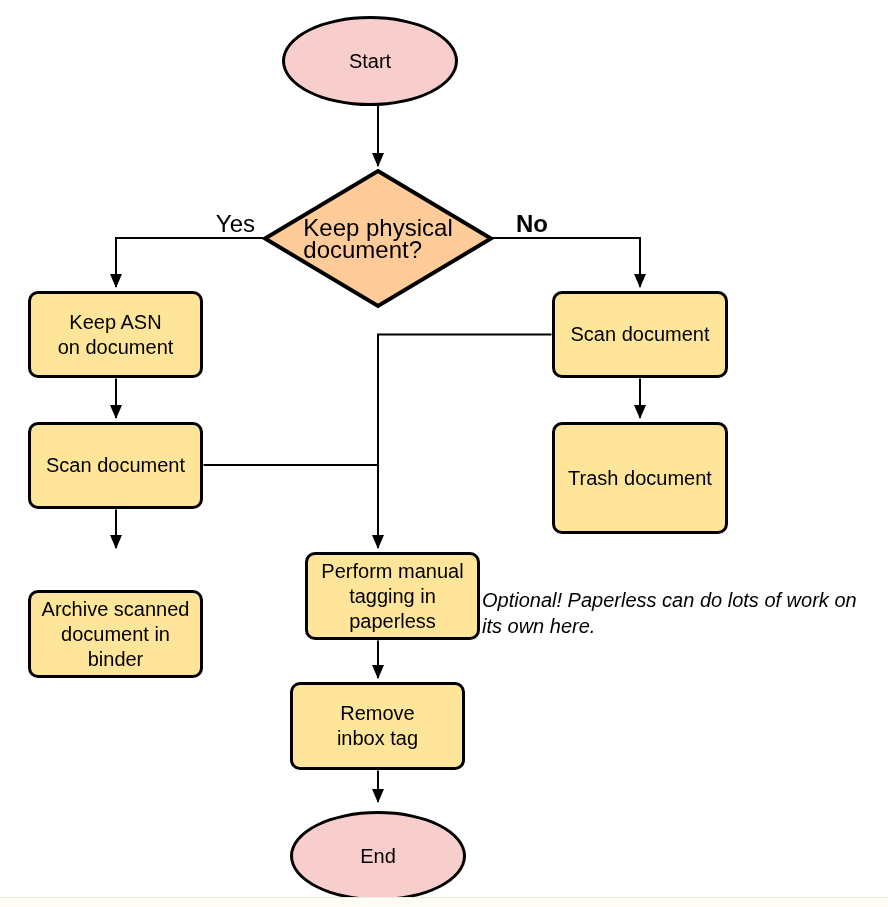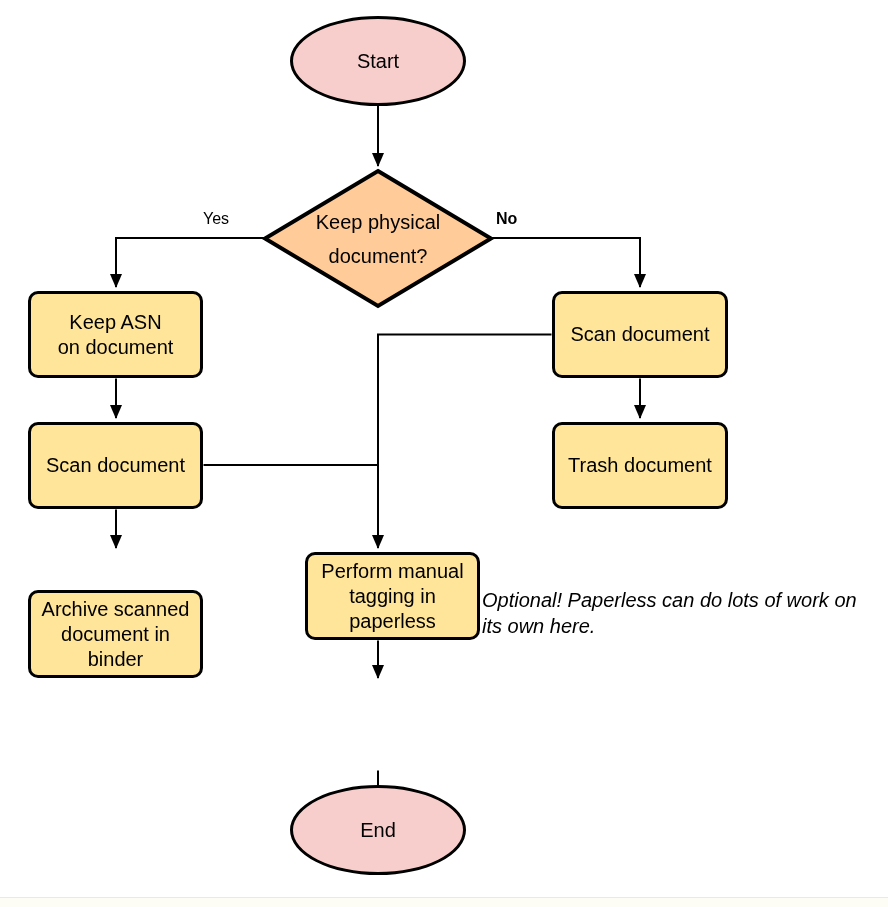--- a/index.html
+++ b/index.html
@@ -37,29 +37,28 @@
     background: #ffe599;
     border: 3px solid #000000;
     border-radius: 10px;
   }
   .diamond-svg { position: absolute; }
   .diamond-label {
     position: absolute;
     display: flex;
     align-items: center;
     justify-content: center;
-    text-align: center;
-    font-size: 20px;
-    line-height: 34px;
+    font-size: 24px;
+    line-height: 22px;
     white-space: pre-line;
   }
   .edge-label {
     position: absolute;
-    font-size: 16px;
-    text-align: left;
+    font-size: 24px;
+    text-align: right;
   }
   .annotation {
     position: absolute;
     font-size: 20px;
     font-style: italic;
     line-height: 26px;
     white-space: pre-line;
   }
   .footer-strip {
     position: absolute;
@@ -93,21 +92,21 @@
       <path d="M203.5 465 H377"></path>
       <path d="M378 640.5 V678" marker-end="url(#arrow)"></path>
       <path d="M378 770.5 V802" marker-end="url(#arrow)"></path>
     </g>
   </svg>
 
   <svg class="diamond-svg" style="left:262px; top:168px;" width="232" height="141" viewBox="0 0 232 141">
     <polygon points="116,3 229,70.5 116,138 3,70.5" fill="#ffcc99" stroke="#000000" stroke-width="4" stroke-linejoin="miter"></polygon>
   </svg>
 
-  <div class="node terminal" style="left:290px; top:16px; width:176px; height:90px;">
+  <div class="node terminal" style="left:282px; top:16px; width:176px; height:90px;">
     <span>Start</span>
   </div>
 
   <div class="diamond-label" style="left:266px; top:172px; width:224px; height:133px;">
     <span>Keep physical
 document?</span>
   </div>
 
   <div class="edge-label" style="left:203px; top:210px; width:52px;">Yes</div>
 
@@ -125,33 +124,37 @@
   <div class="node process" style="left:28px; top:552px; width:175px; height:88px;margin-top:38px;">
     <span>Archive scanned
 document in
 binder</span>
   </div>
 
   <div class="node process" style="left:552px; top:291px; width:176px; height:87px;">
     <span>Scan document</span>
   </div>
 
-  <div class="node process" style="left:552px; top:422px; width:176px; height:87px;">
+  <div class="node process" style="left:552px; top:422px; width:176px; height:112px;">
     <span>Trash document</span>
   </div>
 
   <div class="node process" style="left:305px; top:552px; width:175px; height:88px;">
     <span>Perform manual
 tagging in
 paperless</span>
   </div>
 
   <div class="annotation" style="left:482px; top:587px; width:420px;">Optional! Paperless can do lots of work on
 its own here.</div>
 
+  <div class="node process" style="left:290px; top:682px; width:175px; height:88px;">
+    <span>Remove
+inbox tag</span>
+  </div>
 
-  <div class="node terminal" style="left:290px; top:785px; width:176px; height:90px;">
+  <div class="node terminal" style="left:290px; top:811px; width:176px; height:90px;">
     <span>End</span>
   </div>
 
   <div class="footer-strip"></div>
 
 </div>
 
 </body></html>

